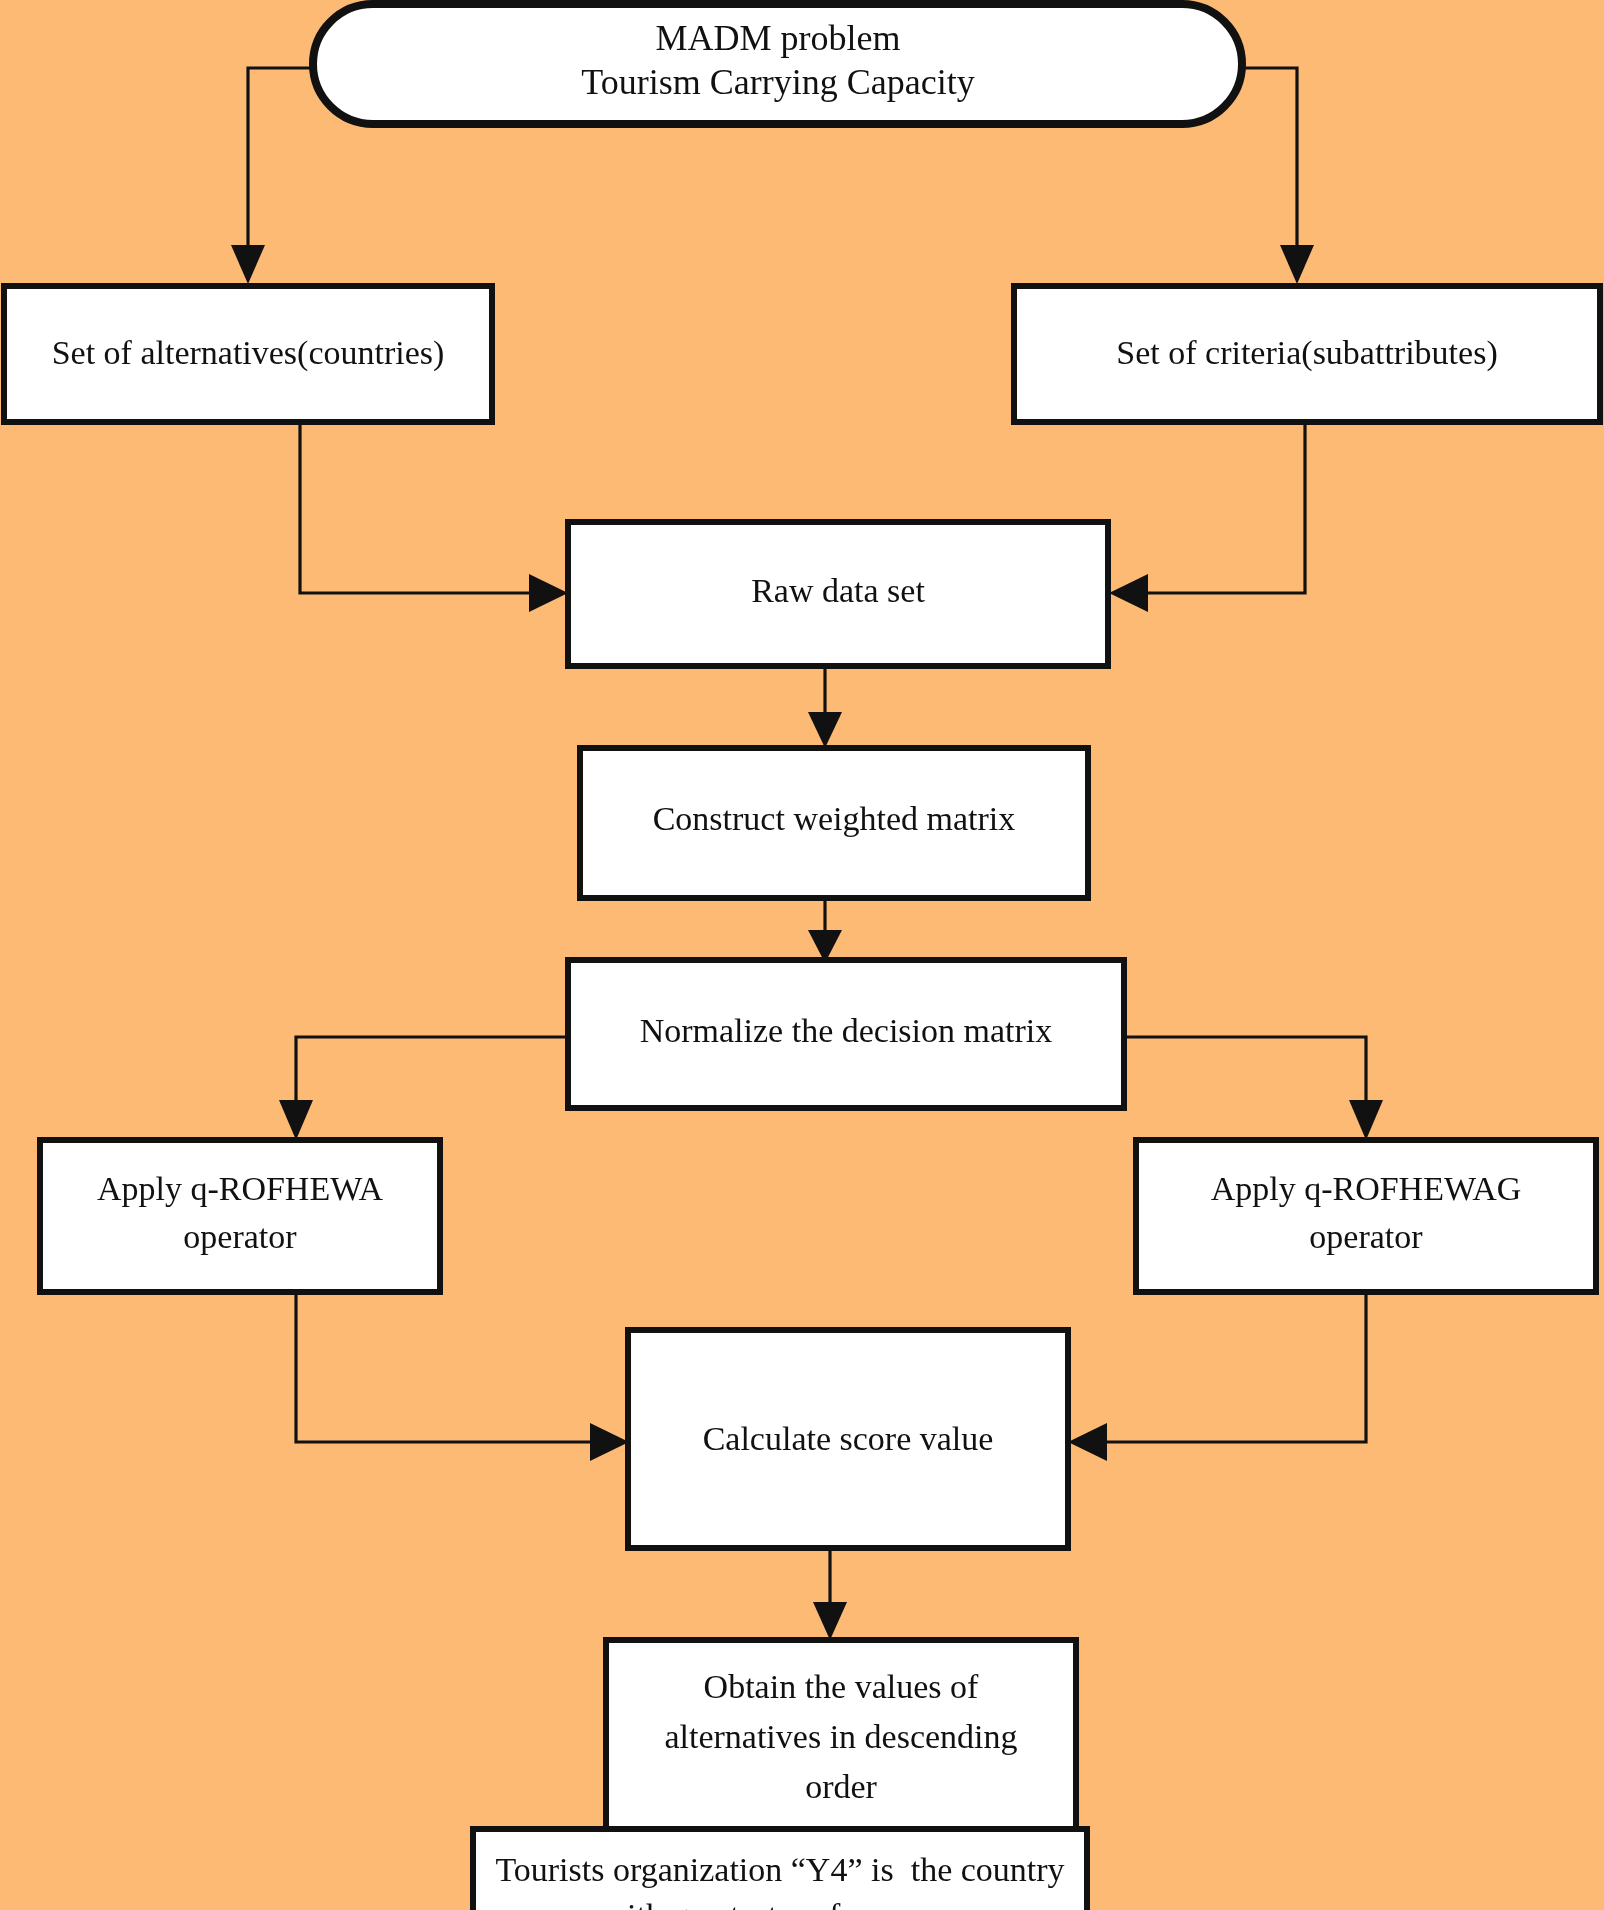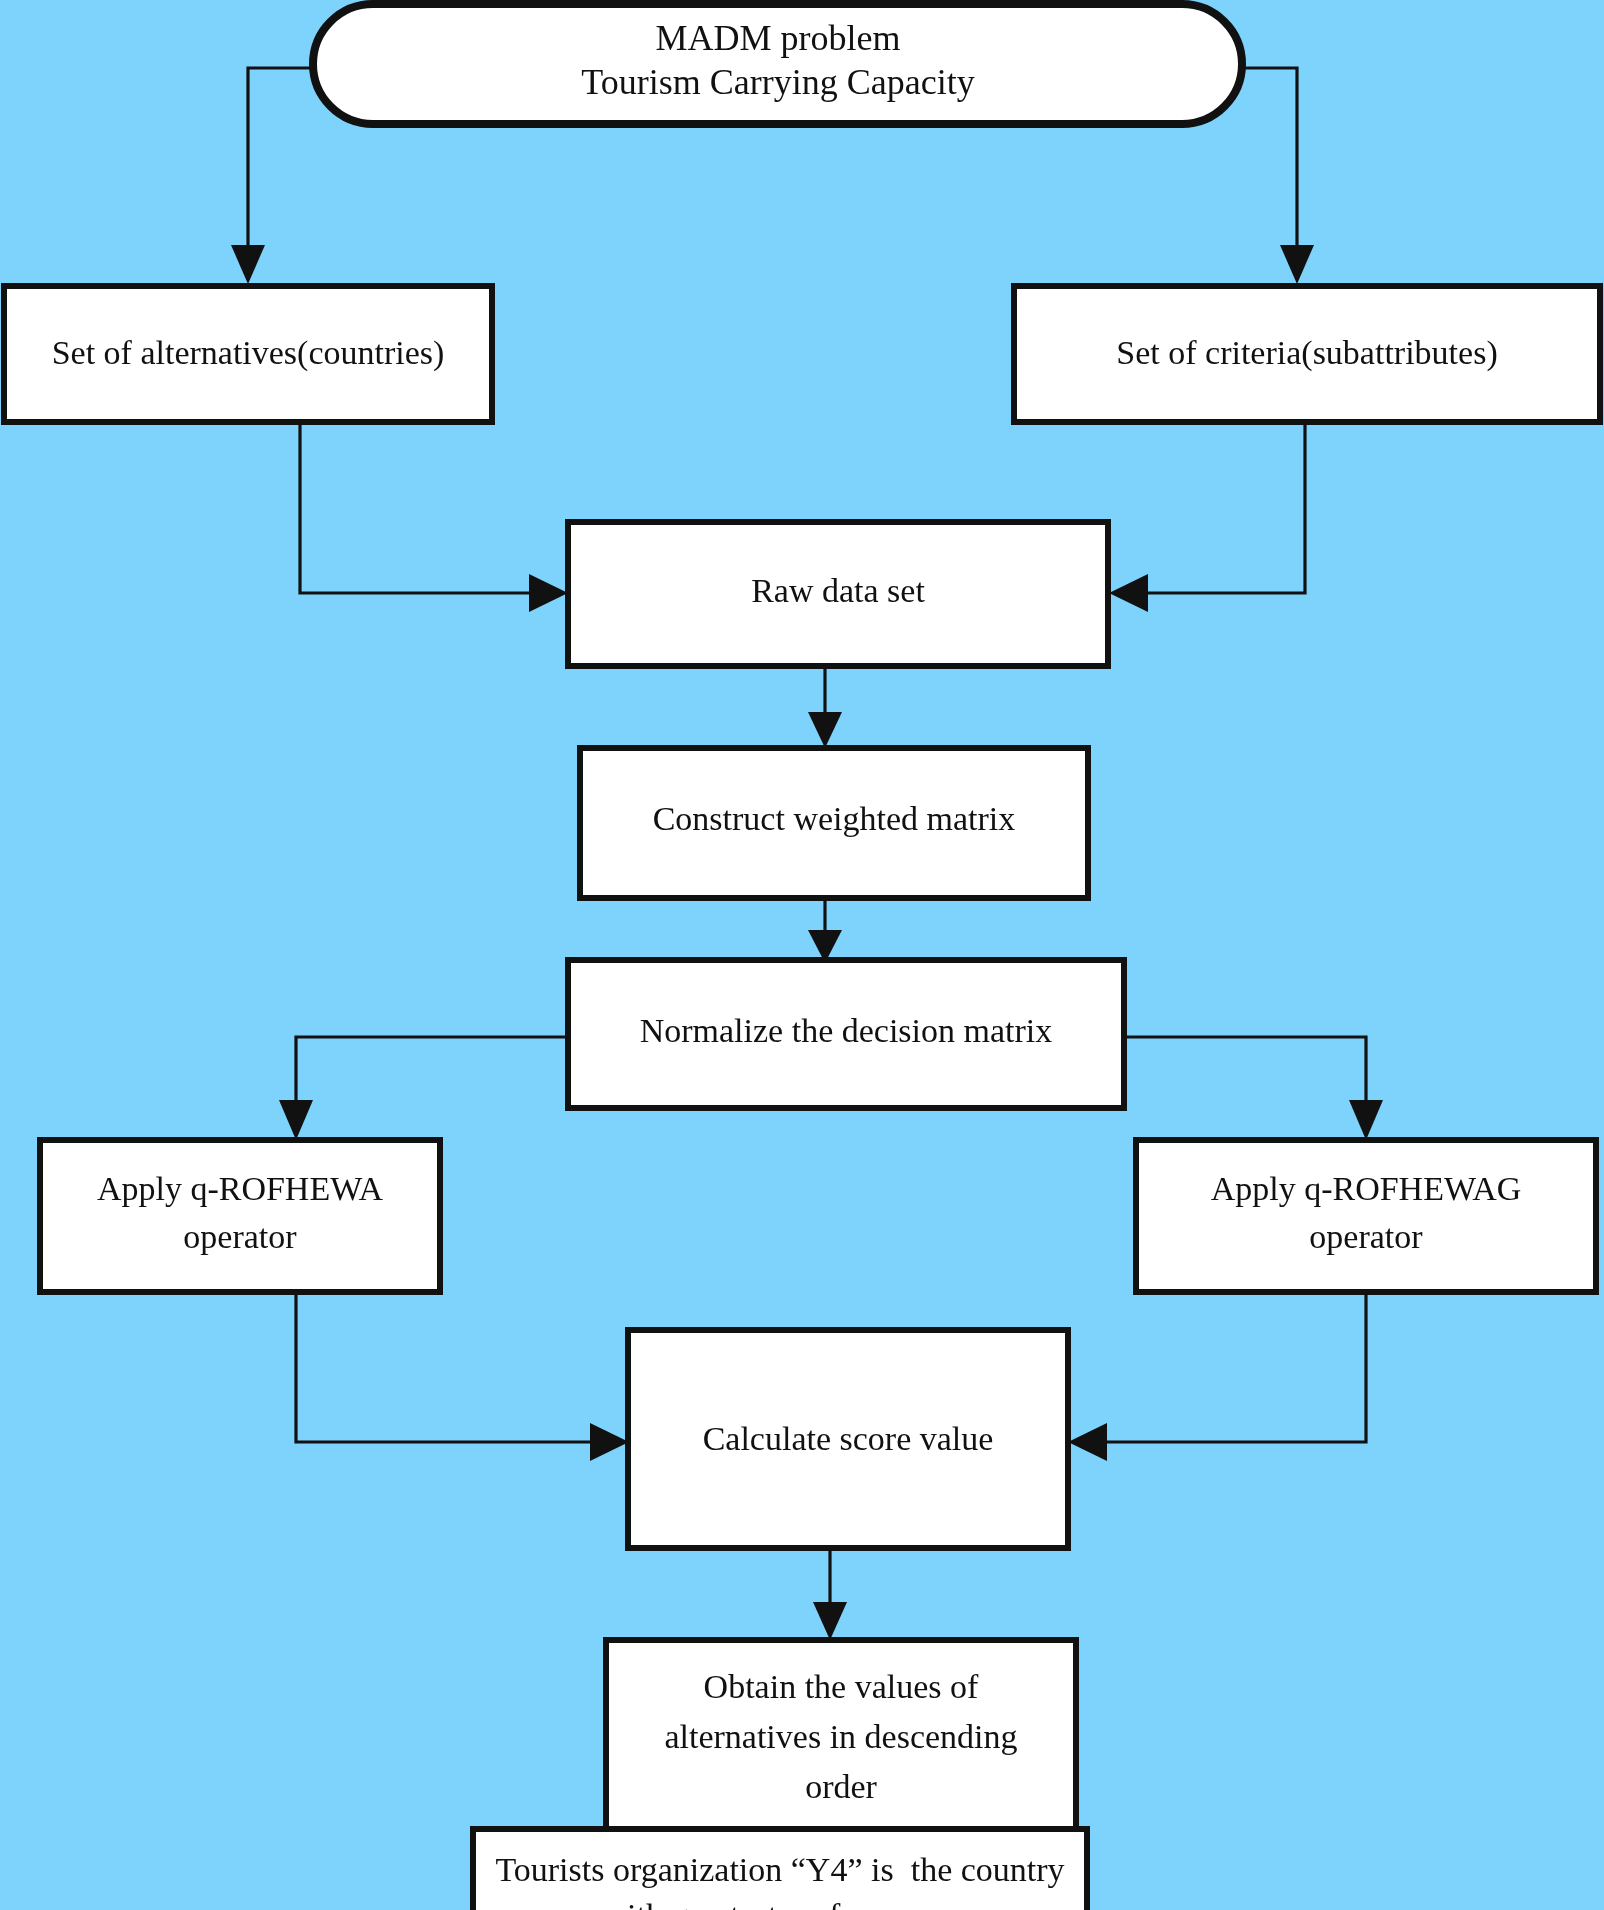--- a/index.html
+++ b/index.html
@@ -4,21 +4,21 @@
 <style>
   html, body {
     margin: 0;
     padding: 0;
     background: #ffffff;
   }
   #canvas {
     position: relative;
     width: 1604px;
     height: 1910px;
-    background: #7dd3fc;
+    background: #fdba74;
     font-family: "Liberation Serif", "DejaVu Serif", serif;
   }
   svg.flow {
     position: absolute;
     left: 0;
     top: 0;
     width: 1604px;
     height: 1910px;
   }
   .node-box {

